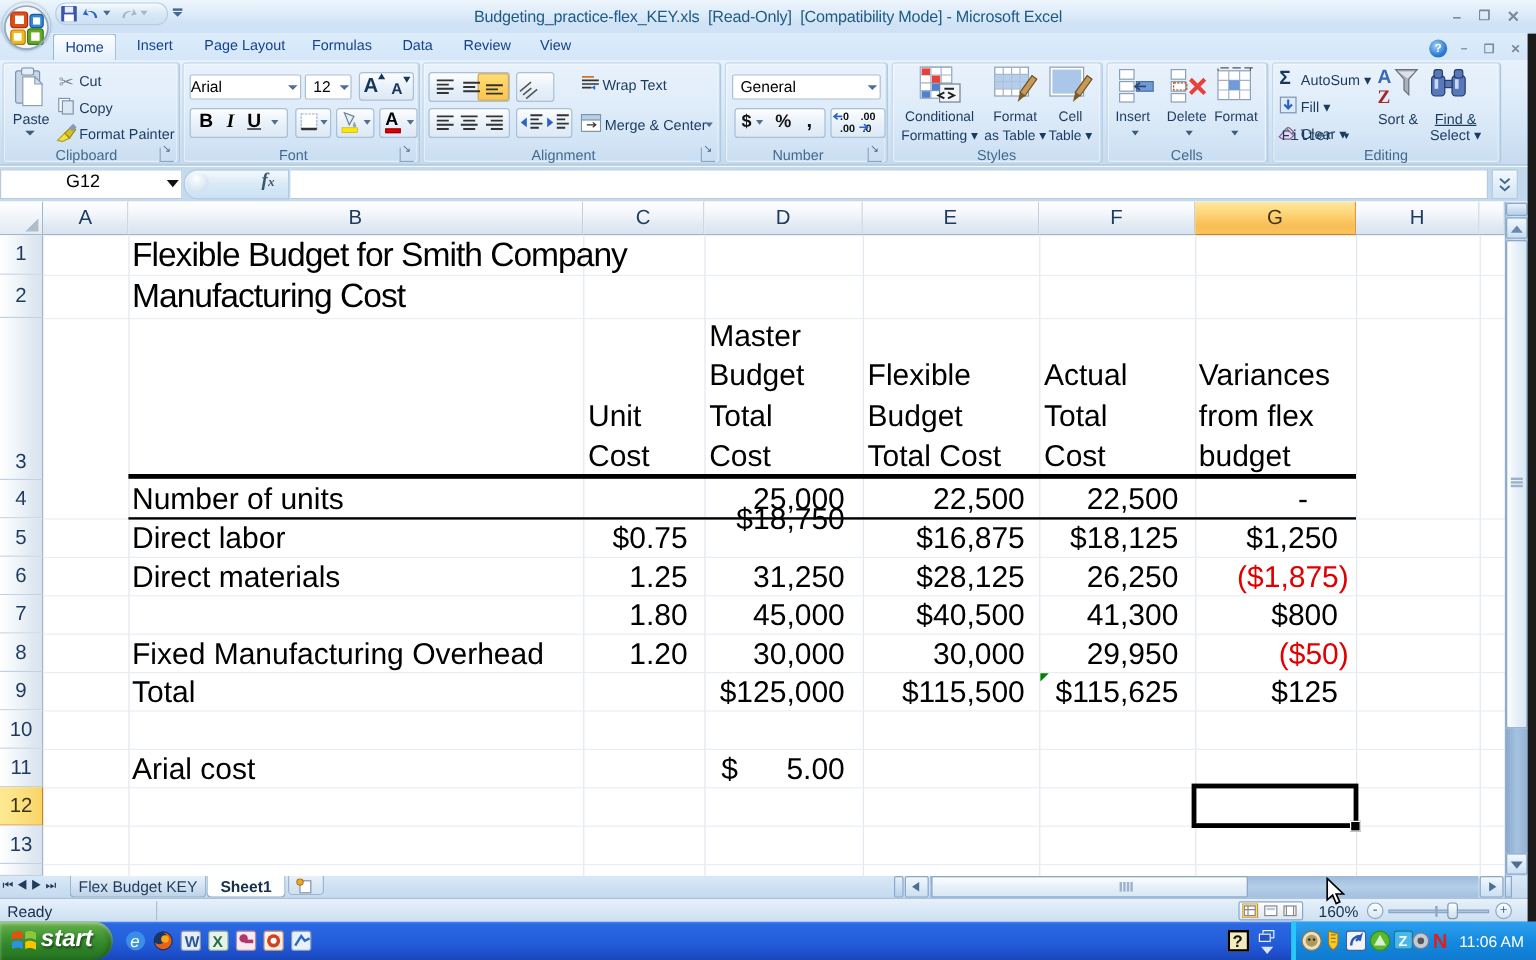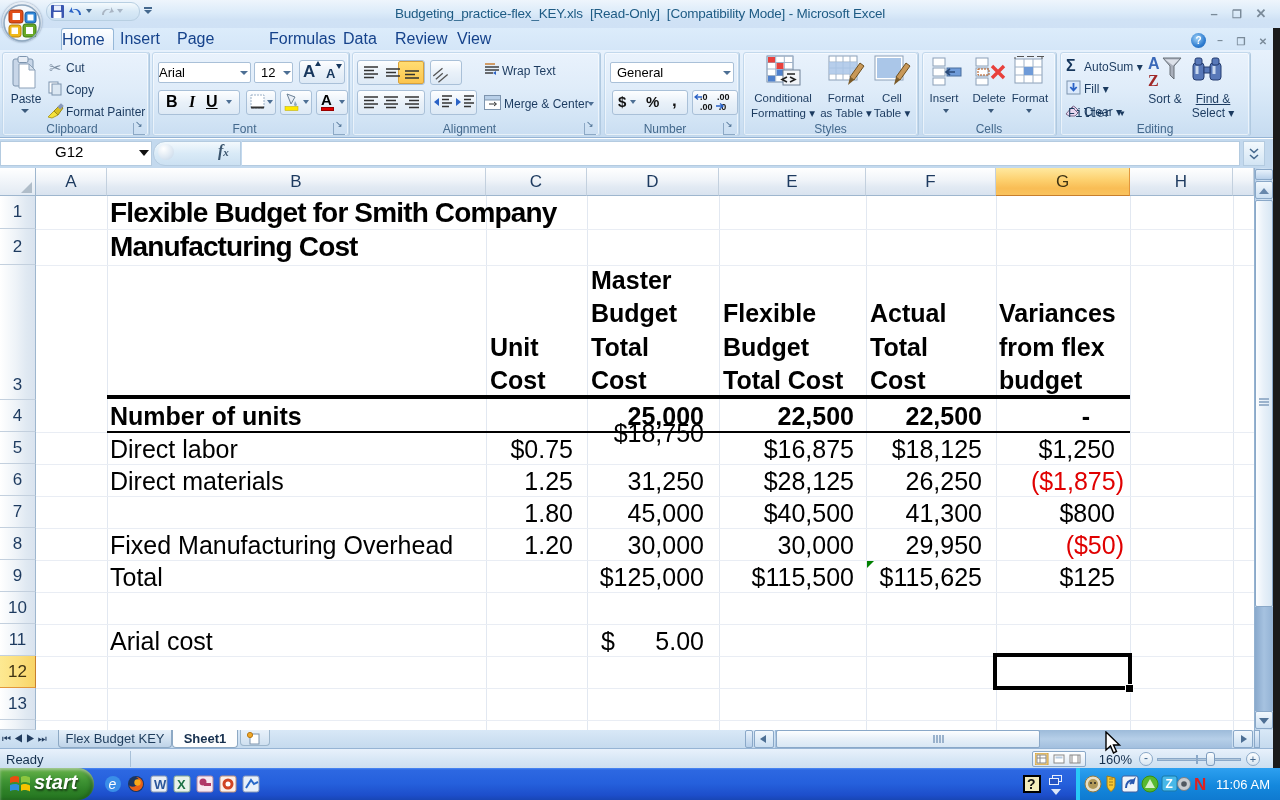--- a/index.html
+++ b/index.html
@@ -17,21 +17,21 @@
 #orb { left:2px; top:2px; width:40px; height:40px; border-radius:50%;
   background:radial-gradient(circle at 50% 35%, #ffffff 0%, #e8eef5 40%, #c6d4e2 70%, #9fb4c8 100%);
   box-shadow:0 0 2px rgba(90,110,140,.8); z-index:30; }
 
 #qat { left:46px; top:2px; width:94px; height:19px; border-radius:9px;
   background:linear-gradient(#f5fafd,#d8e9f6 50%,#cbe0f2);
   border:1px solid #b8cfe2; }
 
 
 #tabrow { left:0; top:28px; width:1280px; height:22px; background:linear-gradient(#dcecfb,#d4e6f8); }
-.rtab { top:28px; height:22px; font-size:16px; color:#15428b; text-align:left; line-height:21px;margin-left:17px; }
+.rtab { top:28px; height:22px; font-size:12px; color:#15428b; text-align:center; line-height:21px; }
 #tab-home { background:linear-gradient(#fdfeff,#f3f8fd 40%,#e4eefa); border:1px solid #96b8d8; border-bottom:none; border-radius:3px 3px 0 0; font-weight:normal; }
 
 
 #ribbon { left:0; top:50px; width:1280px; height:88px;
   background:linear-gradient(#e7f1fc, #dcebf9 40%, #cfe2f4 75%, #c6dbf0); border-bottom:1px solid #96b4d4; }
 .rgroup { top:52px; height:84px; border-radius:3px;
   background:linear-gradient(#e9f2fc, #dfecf9 45%, #d2e4f5 80%, #cadef2);
   border:1px solid #c2d8ec; box-shadow:inset 0 0 0 1px rgba(255,255,255,.55), 1px 0 0 #b0c9e0; }
 .glabel { top:122px; height:14px; font-size:12px; color:#44698d; text-align:center; }
 .launch { top:123px; width:12px; height:12px; border:1px solid #8ca8c5; border-top:none; border-right:none; position:absolute; }
@@ -52,21 +52,21 @@
 .colh { top:0px; height:28px; background:linear-gradient(#ffffff,#f0f4f9 45%,#e2eaf3 70%,#d9e3ef);
   border-right:1px solid #c3d0de; border-bottom:1px solid #9eb6ce; color:#1d3a5f; font-size:17px; text-align:center; line-height:27px; }
 .rowh { left:0; width:36px; background:linear-gradient(90deg,#ffffff,#eef3f8 45%,#e0e9f2 75%,#d9e3ef);
   border-right:1px solid #9eb6ce; border-bottom:1px solid #c3d0de; color:#1d3a5f; font-size:17px; text-align:center; }
 .hsel { background:linear-gradient(#ffe9a0,#fdd06e 45%,#f9bd55 75%,#f9c35e); border-right:1px solid #e2973c; border-bottom:1px solid #c77e2d; color:#3f3313; }
 .rsel { background:linear-gradient(90deg,#fde992,#fbdf7e 55%,#f8d466); border-right:1px solid #c77e2d; border-bottom:1px solid #e2973c; color:#3f3313; }
 .gvl { top:28px; width:1px; height:534px; background:#e2e8f1; }
 .ghl { left:36px; width:1218px; height:1px; background:#e9edf4; }
 .cell { font-size:25px; color:#000; white-space:nowrap; line-height:30px; }
 .cr { text-align:right; }
-.b { font-weight:bold; }
+.b { font-weight:normal; }
 .red { color:#e00000; }
 
 
 #tabsbar { left:0; top:730px; width:1274px; height:18px; background:linear-gradient(#d8e8f7,#c5daee); }
 #statusbar { left:0; top:748px; width:1274px; height:20px; background:linear-gradient(#e8f1fb,#d6e6f5 60%,#cddff0); border-top:1px solid #96b4d4; font-size:13px; color:#16304e; }
 #taskbar { left:0; top:768px; width:1280px; height:32px;
   background:linear-gradient(#4b8af5 0%, #2d68e2 6%, #2560dc 48%, #1d4ecb 85%, #1846b5 100%); }
 #darkedge { left:1273px; top:28px; width:7px; height:740px; background:#1b1b1b; }
 </style>
 </head>

